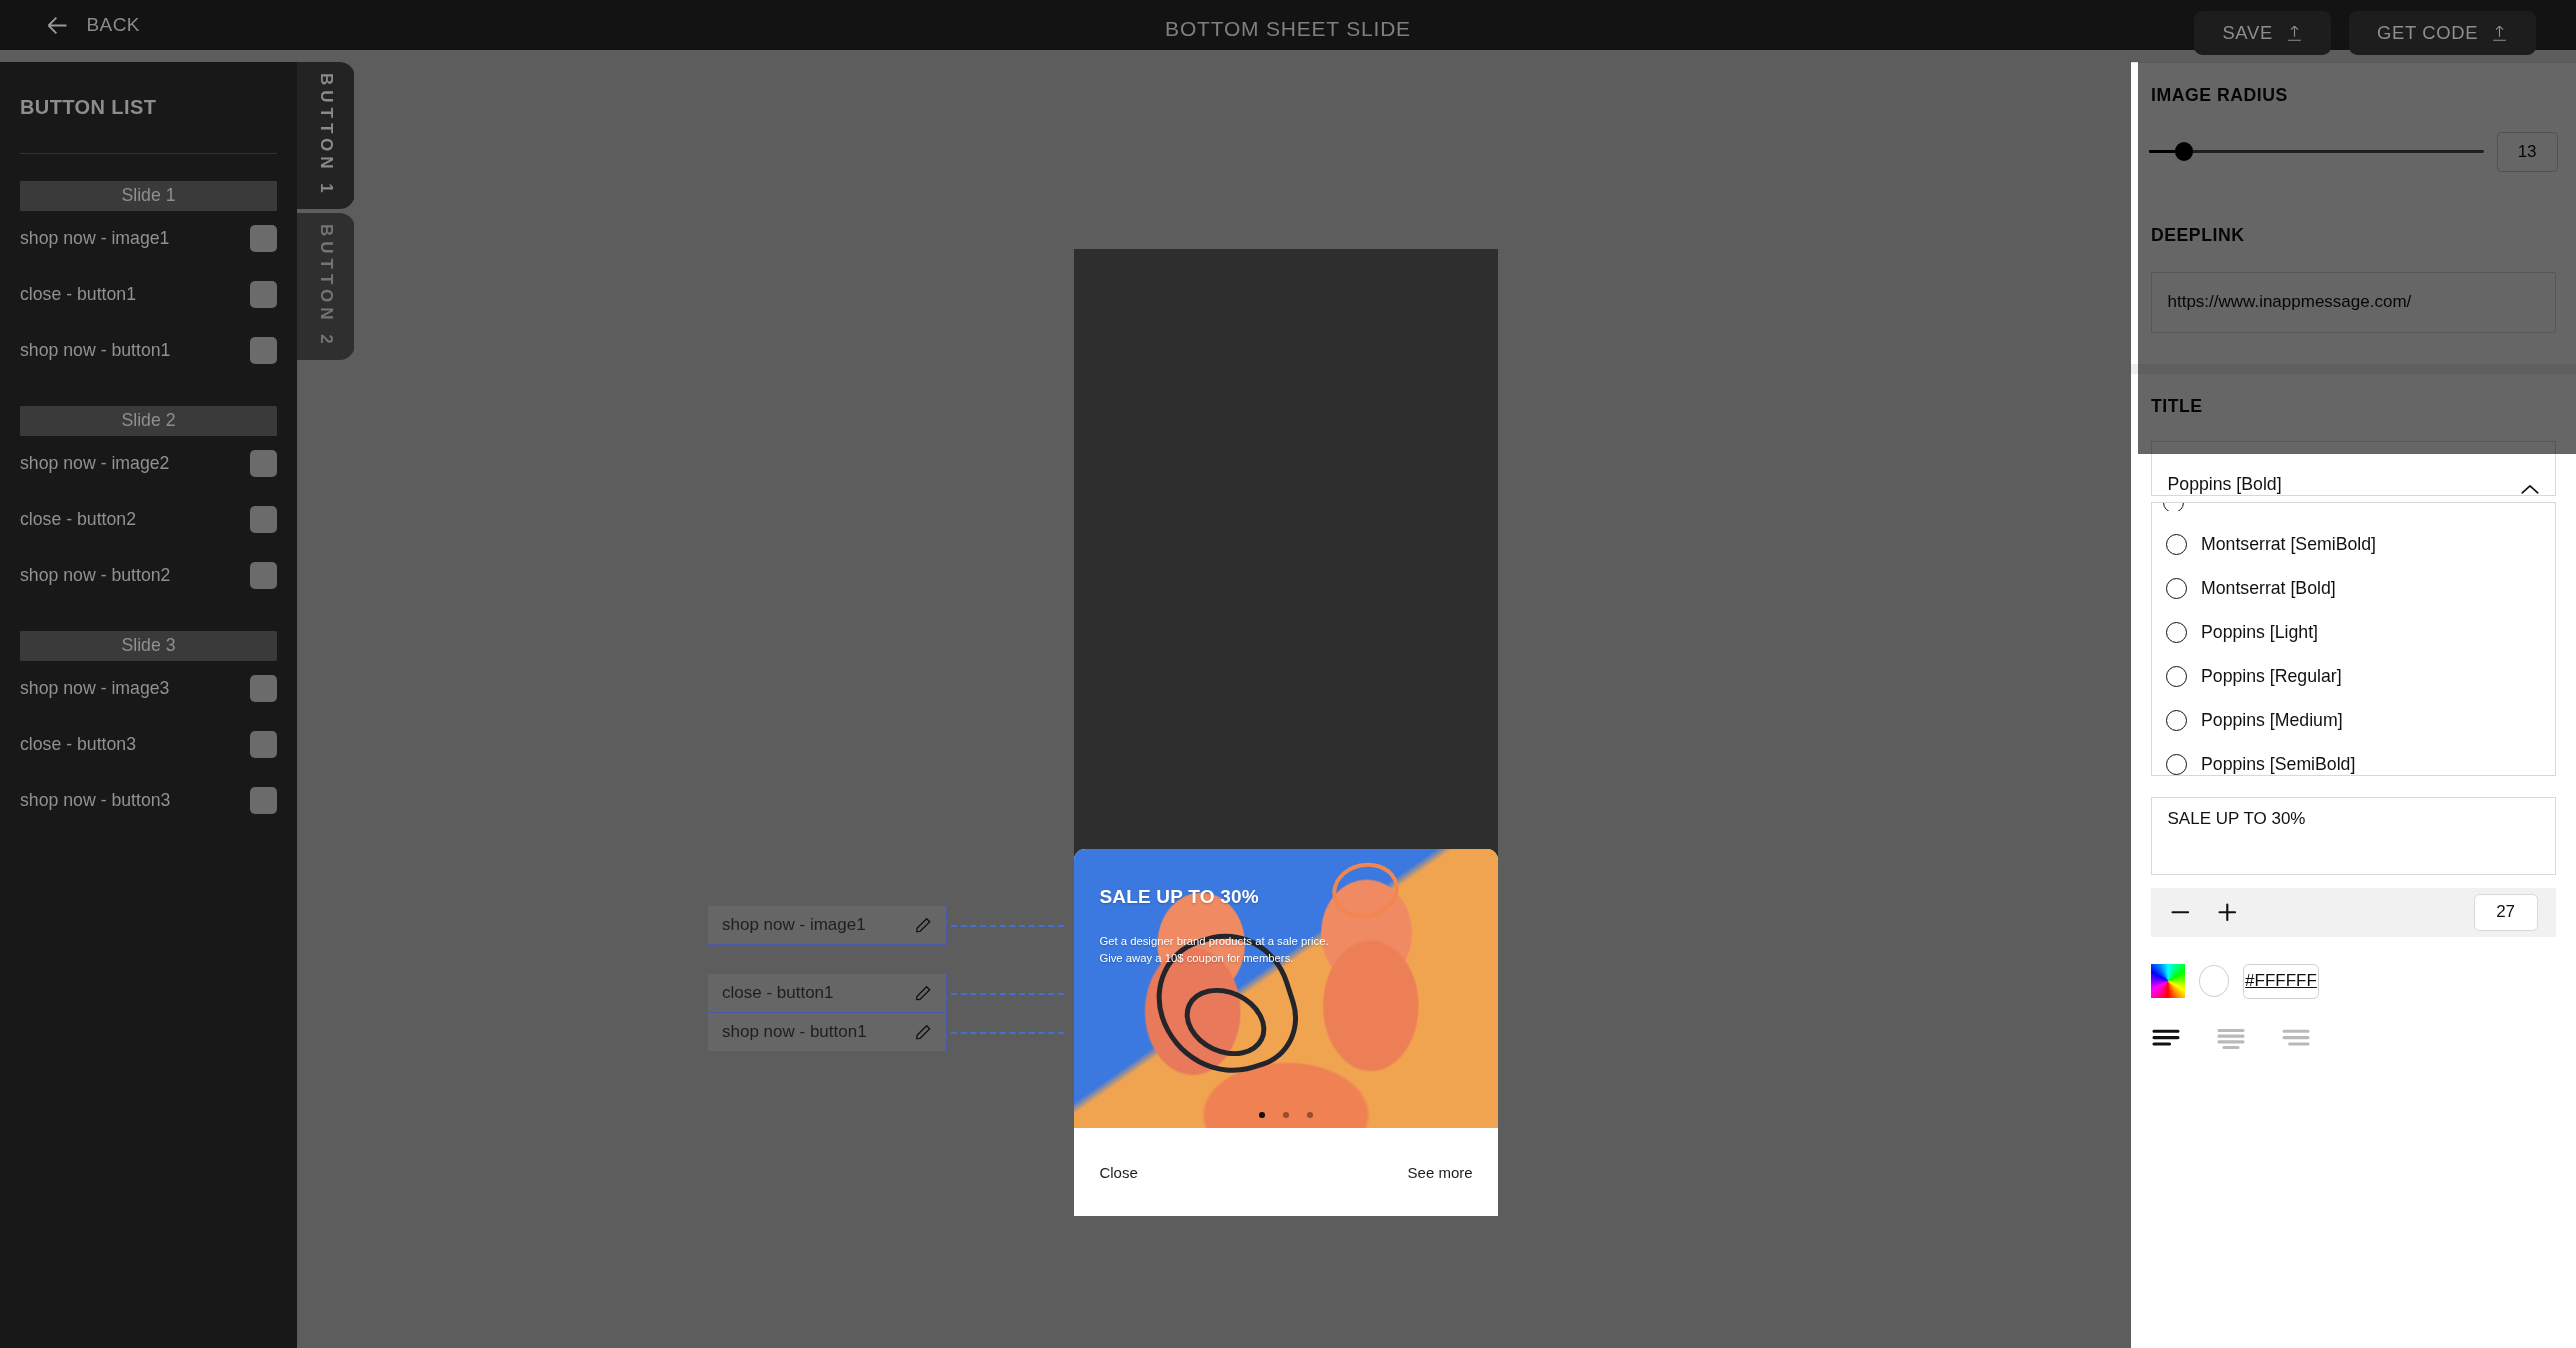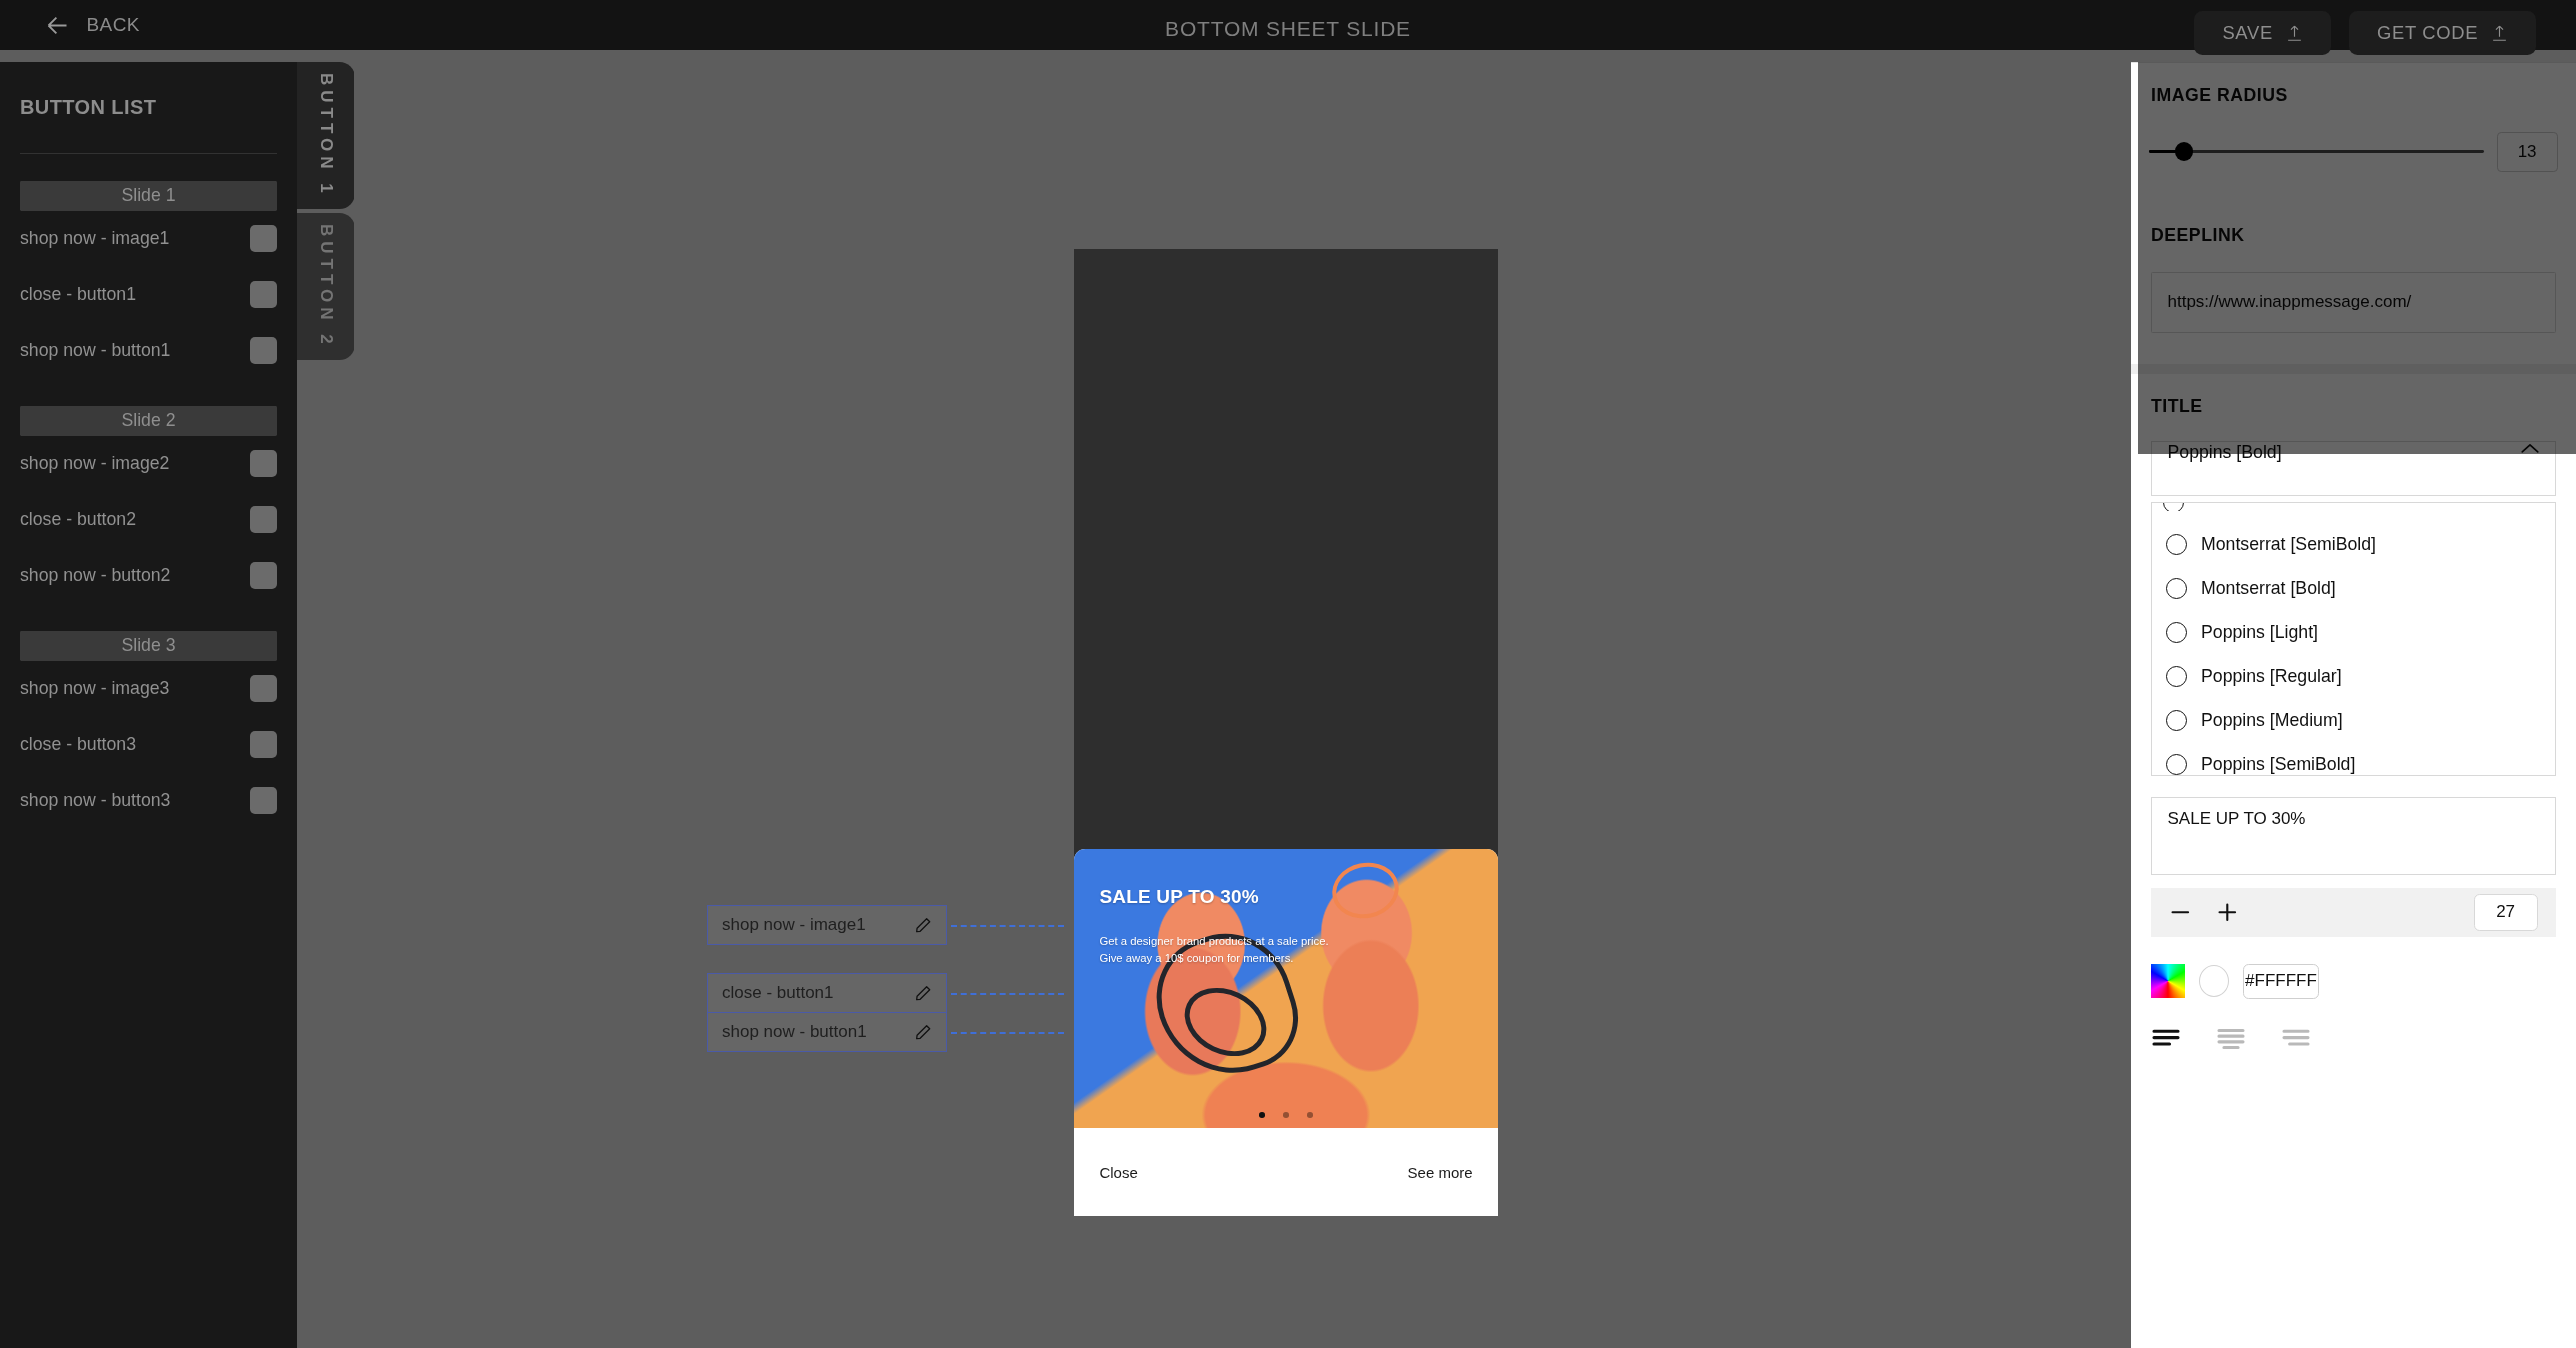--- a/index.html
+++ b/index.html
@@ -243,21 +243,21 @@
     border: 0.7px solid #d8d8d8; border-radius: 1.4px;
     display: flex; align-items: center; padding: 0 15.5px;
     font-size: 17px; color: #111; cursor: text;
   }
   .panel-gap { height: 31px; }
   .section-band { height: 10px; background: #eeeeee; }
 
   .dd-head {
     margin: 24px 20px 0 20px; height: 55px;
     border: 0.7px solid #d8d8d8;
-    display: flex; align-items: flex-start; justify-content: space-between;
+    display: flex; align-items: flex-end; justify-content: space-between;
     padding: 0 15.5px; cursor: pointer;
   }
   .dd-head-label { font-size: 17.7px; color: #111; }
   .chev { width: 20px; height: 12.7px; display: block; }
   .dd-list {
     margin: 5.6px 20px 0 20px;
     border: 0.7px solid #d8d8d8;
     height: 274px; overflow: hidden; position: relative;
   }
   .dd-clip-top {
@@ -309,21 +309,21 @@
       conic-gradient(from 180deg,
         #ff0000, #ff00ff, #0000ff, #00ffff, #00ff00, #ffff00, #ff0000);
   }
   .color-current {
     width: 30px; height: 32px; border-radius: 50%;
     border: 0.7px solid #d3d3d3; background: #fff; cursor: pointer;
   }
   .hex-box {
     width: 76px; height: 35px; border: 0.7px solid #cfcfcf; border-radius: 5.6px;
     display: flex; align-items: center; justify-content: center;
-    font-size: 17px; color: #111; cursor: text;
+    font-size: 17px; color: #111; cursor: text; text-decoration: underline;
   }
   .align-row {
     display: flex; align-items: center; gap: 35px;
     padding: 28px 0 0 20px;
   }
   .align-ic { width: 30px; height: 24px; display: block; cursor: pointer; }
 </style>
 </head>
 <body>
 

